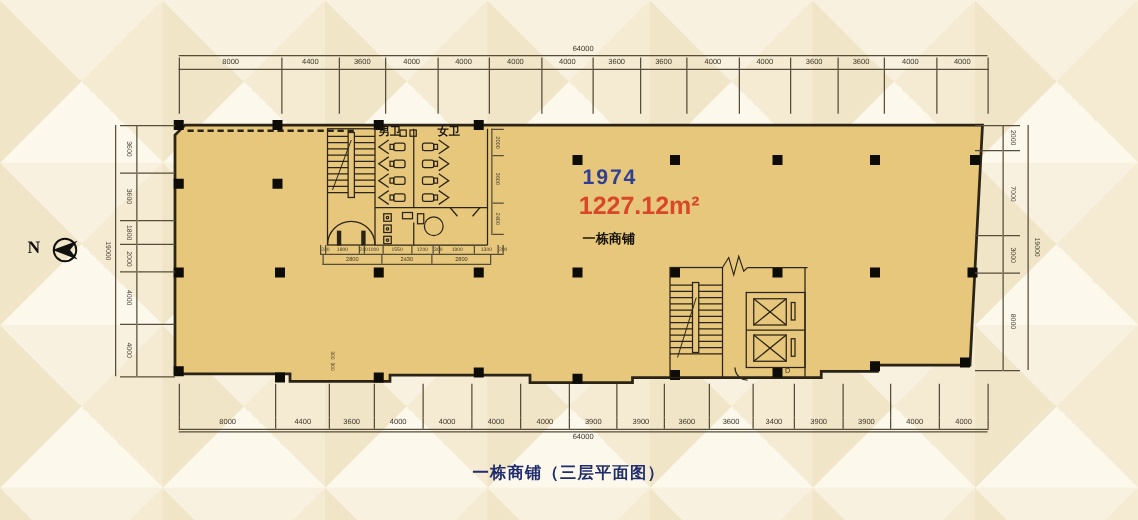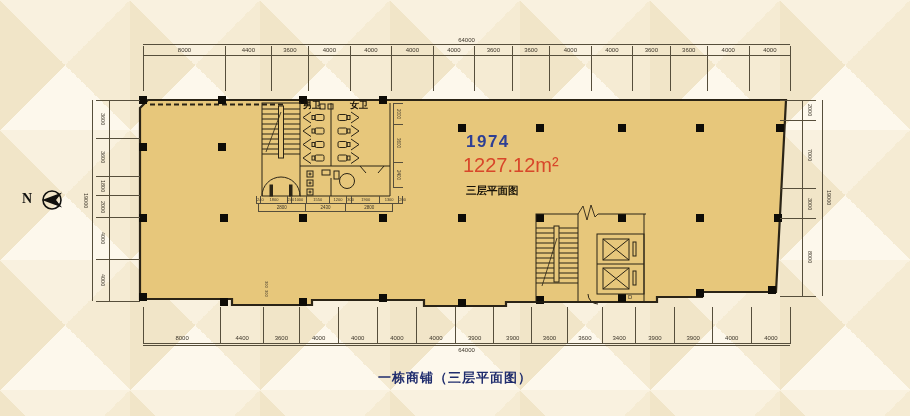--- a/index.html
+++ b/index.html
@@ -30,21 +30,21 @@
   .dv.ticks{color:transparent;border-top:1px solid #564e3b;}
   .ovh{position:absolute;font-size:6px;line-height:8px;height:8px;text-align:center;
        border-bottom:1px solid #564e3b;color:#3d362a;}
   .ovh.below{border-bottom:none;border-top:1px solid #564e3b;}
   .ovv{position:absolute;display:flex;align-items:center;justify-content:center;
        font-size:5.5px;color:#3d362a;}
   .ovv.lineR{border-right:1px solid #564e3b;}
   .ovv.lineL{border-left:1px solid #564e3b;}
   .ovv span{writing-mode:vertical-rl;}
   .unit-no{font-weight:bold;font-size:17px;letter-spacing:1.5px;color:#2e3f94;}
-  .unit-area{font-weight:normal;font-size:20px;color:#d8472a;}
+  .unit-area{font-weight:bold;font-size:20px;color:#d8472a;}
   .unit-type{font-weight:bold;font-size:10.5px;color:#171209;}
   .room-lbl{font-weight:bold;font-size:9px;color:#171209;}
   .tiny{font-size:4.5px;color:#3d362a;}
   .tiny-v{font-size:4px;color:#3d362a;writing-mode:vertical-rl;}
   .north-n{font-family:"Liberation Serif","DejaVu Serif",serif;font-weight:bold;font-size:14px;color:#10100e;}
   .caption{position:absolute;left:0;right:0;top:369px;text-align:center;
            font-weight:bold;font-size:13px;color:#1f2c6d;letter-spacing:1px;}
 </style>
 </head>
 <body>
@@ -333,18 +333,18 @@
 <div class="dh" style="left:258px;top:204px;width:134px;height:7px;font-size:4.5px;line-height:7px">
     <i style="flex-grow: 2800;">2800</i>
     <i style="flex-grow: 2430;">2430</i>
     <i style="flex-grow: 2800;">2800</i>
   </div>
 <span class="lbl tiny-v" style="left:264px;top:281px">300</span>
 <span class="lbl tiny-v" style="left:264px;top:290px">300</span>
 
 <span class="lbl unit-no" style="left:466px;top:132px">1974</span>
 <span class="lbl unit-area" style="left:463px;top:154px">1227.12m²</span>
-<span class="lbl unit-type" style="left:466px;top:184px">三层平面图</span>
+<span class="lbl unit-type" style="left:466px;top:184px">一栋商铺</span>
 <span class="lbl room-lbl" style="left:303px;top:99px">男卫</span>
 <span class="lbl room-lbl" style="left:350px;top:99px">女卫</span>
 <span class="lbl tiny" style="left:628px;top:294px;font-size:6px">D</span>
 <span class="lbl north-n" style="left:22px;top:191px">N</span>
 <div class="caption">一栋商铺（三层平面图）</div>
 
 </body></html>

